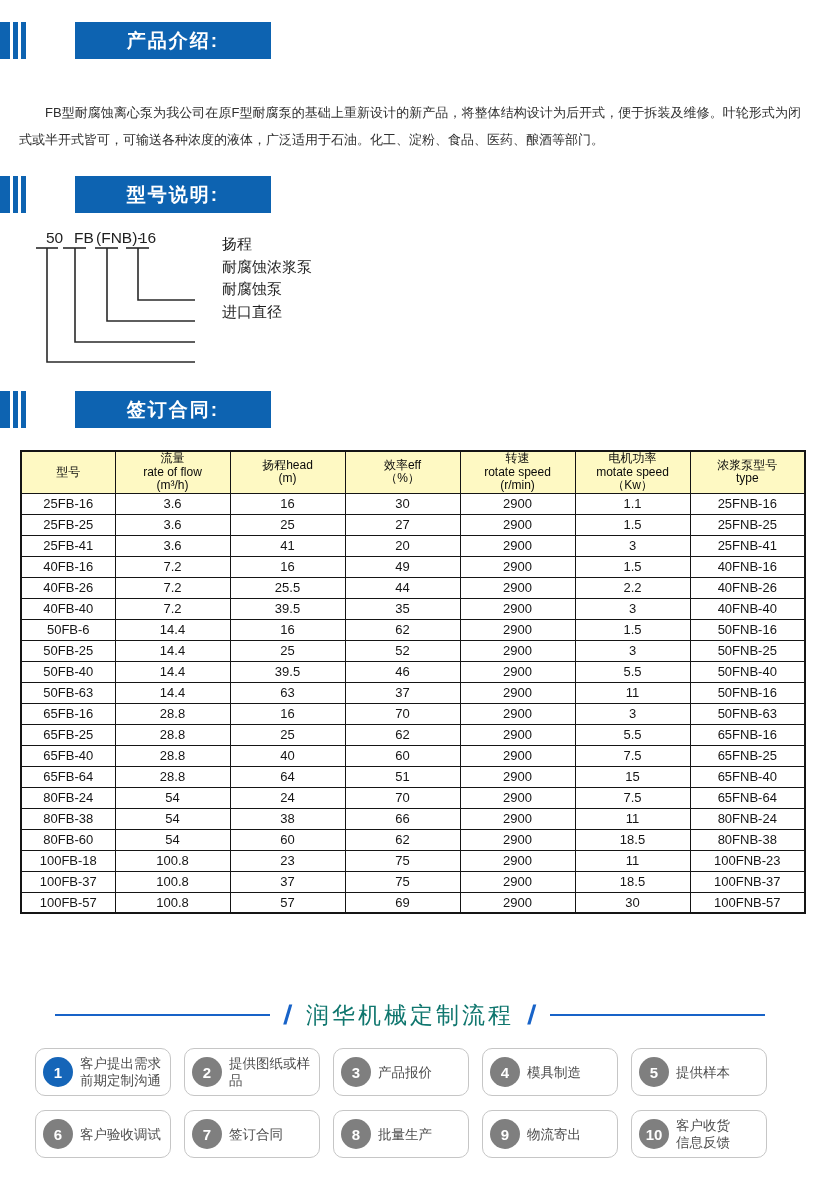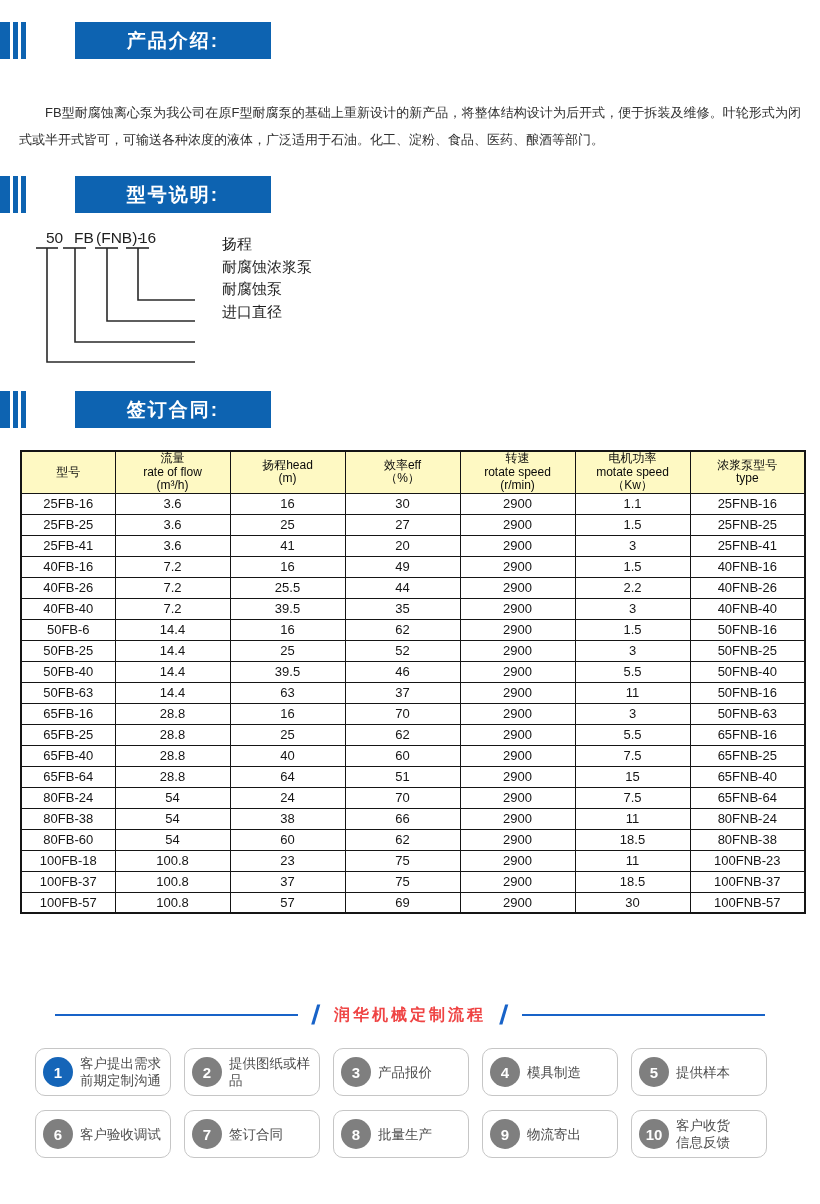--- a/index.html
+++ b/index.html
@@ -53,21 +53,21 @@
   .perf-table tbody tr { height:21px; }
   .perf-table tbody td { font-size:13px; color:#151515; }
 
   
   .flow-title-row {
     position:absolute; left:0; top:995px; width:820px; height:40px;
     display:flex; align-items:center; padding:0 55px; box-sizing:border-box;
   }
   .flow-line { flex:1; height:2px; background:#1863c8; }
   .flow-slash { color:#1863c8; font-size:27px; font-weight:bold; margin:0 14px; transform:skewX(-6deg); }
-  .flow-title { color:#ef4444; font-size:16px; font-weight:bold; letter-spacing:3px; white-space:nowrap; }
+  .flow-title { color:#0f766e; font-size:23px; font-weight:normal; letter-spacing:3px; white-space:nowrap; }
 
   
   .steps-grid {
     position:absolute; left:35px; top:1048px; width:732px;
     display:grid; grid-template-columns:repeat(5,136px); column-gap:13px; row-gap:14px;
   }
   .step-card {
     height:48px; border:1px solid #c6c6c6; border-radius:10px; background:#ffffff;
     display:flex; align-items:center; padding:0 4px 0 7px; box-sizing:border-box;
   }

